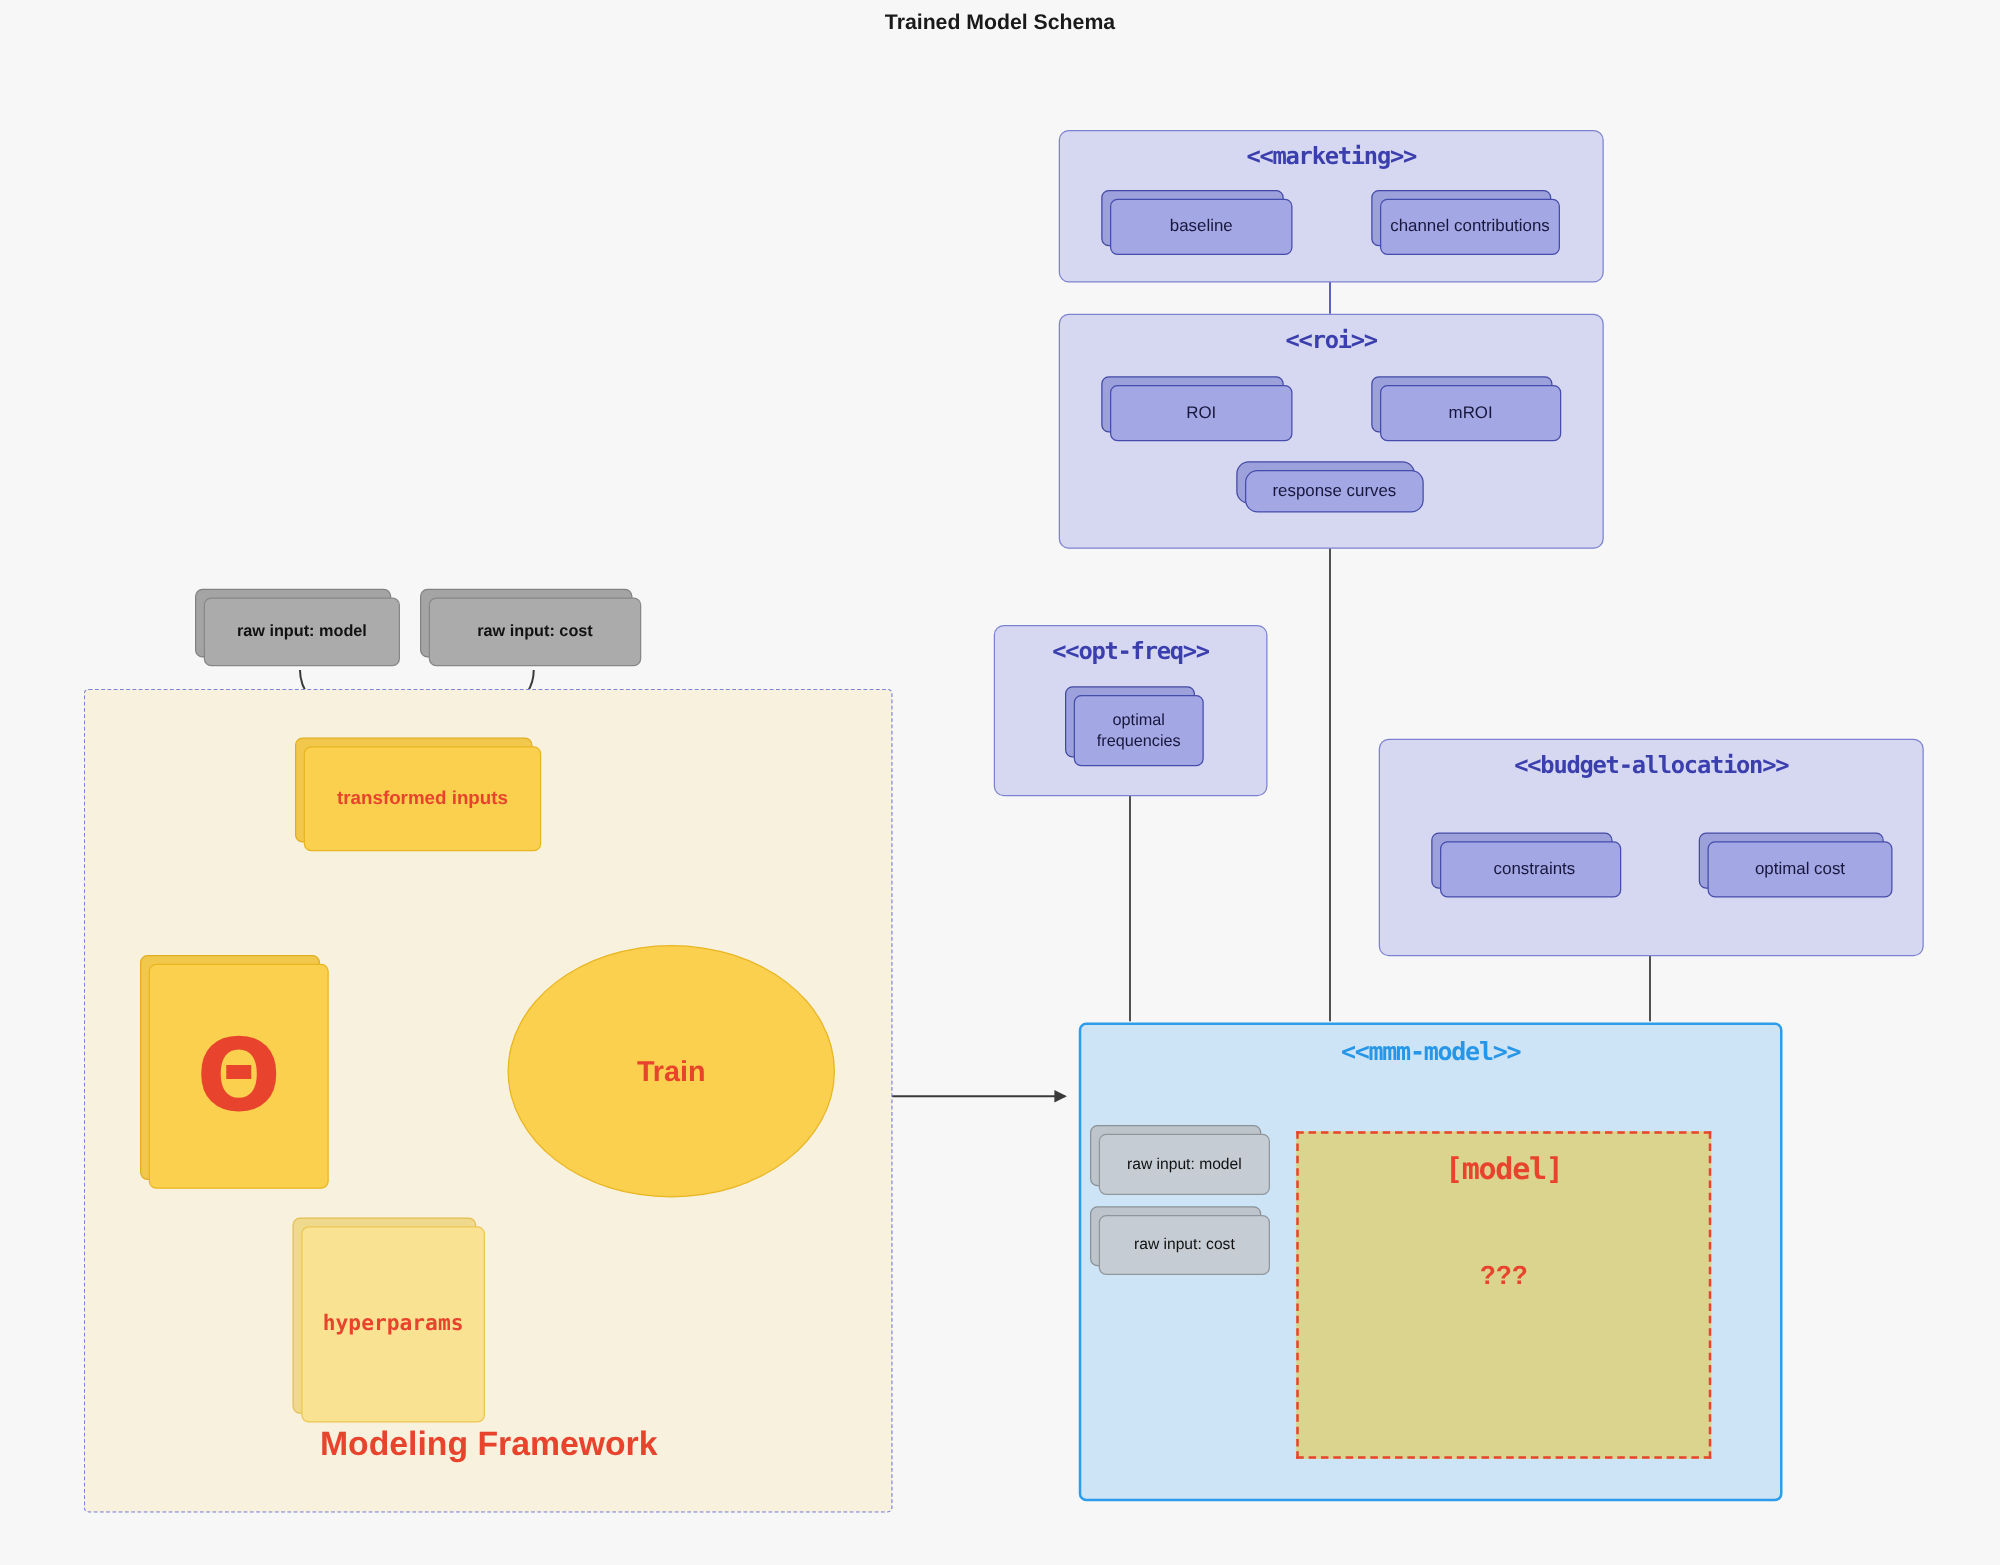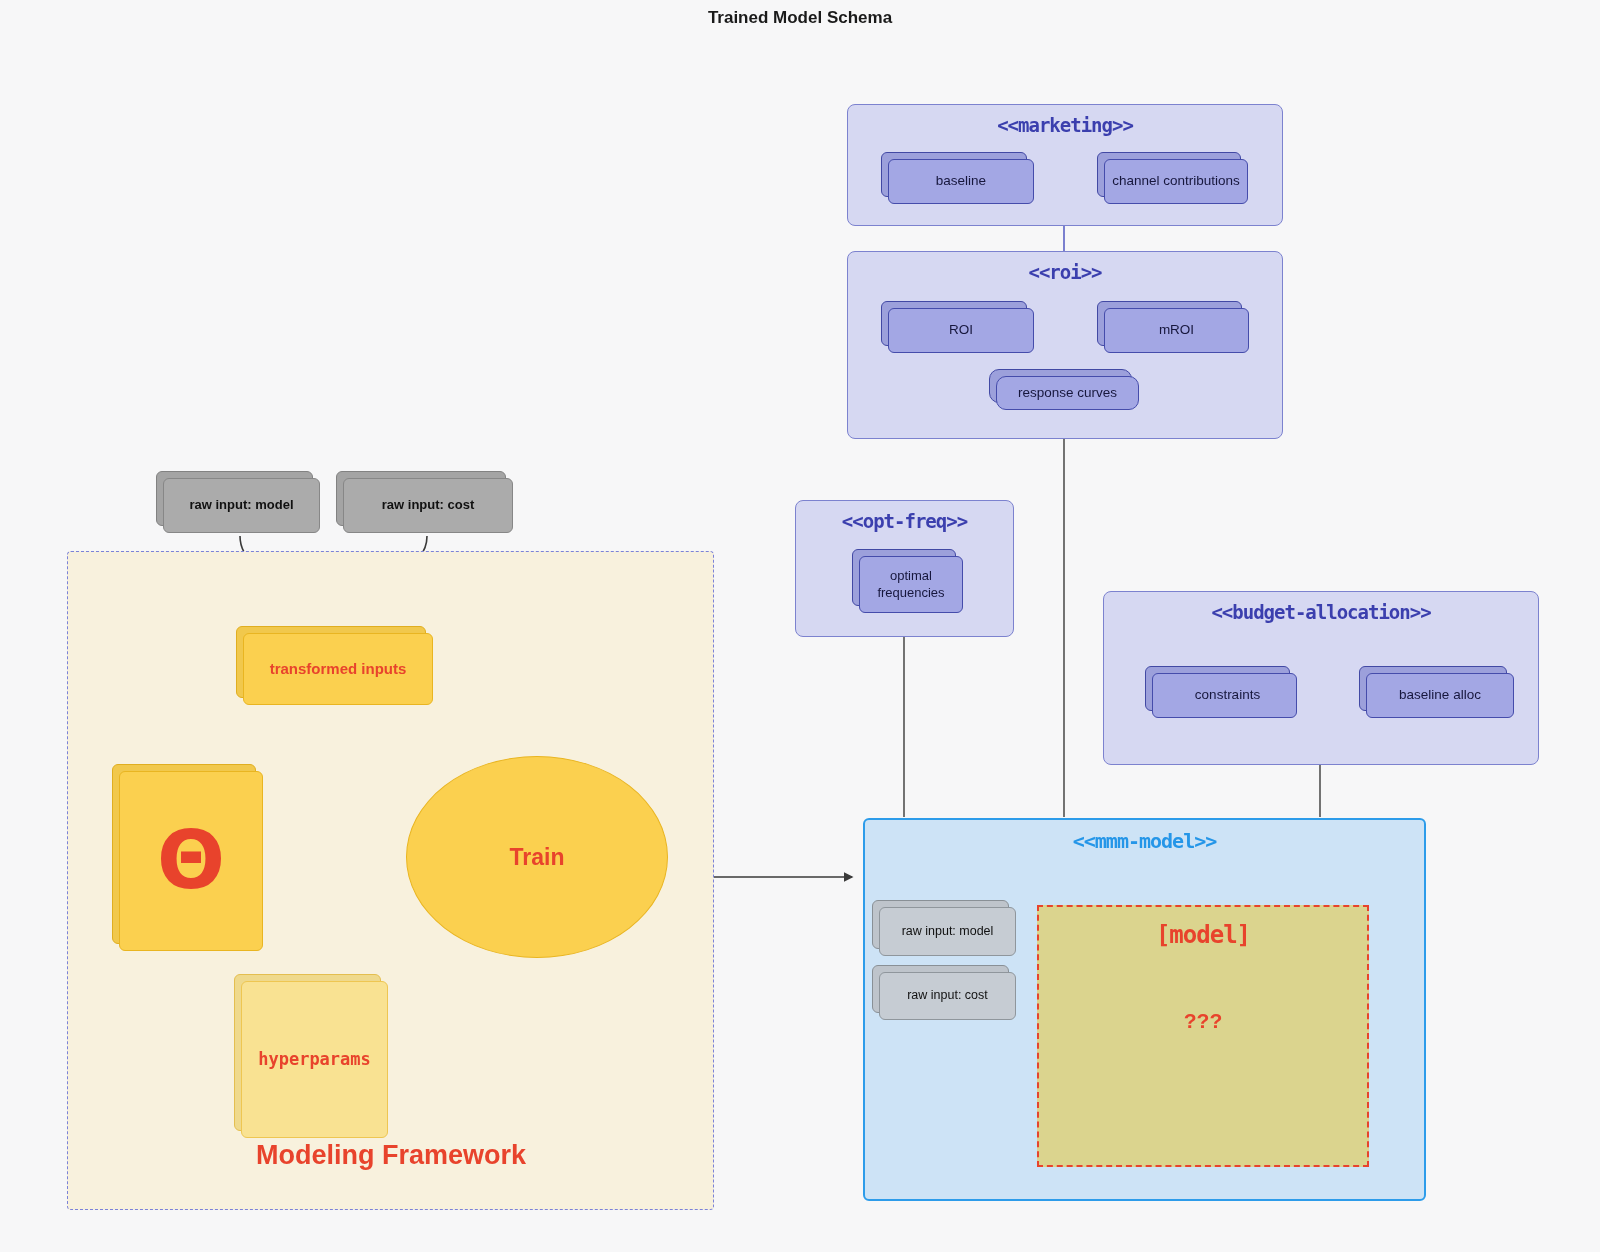--- a/index.html
+++ b/index.html
@@ -114,21 +114,21 @@
 
     <line x1="1037" y1="163" x2="1099" y2="163" stroke="#454cab" stroke-width="1.2" marker-start="url(#arr-purple)" marker-end="url(#arr-purple)"></line>
     <line x1="1037" y1="329" x2="1099" y2="329" stroke="#454cab" stroke-width="1.2" marker-start="url(#arr-purple)" marker-end="url(#arr-purple)"></line>
     <line x1="1300" y1="695" x2="1361" y2="695" stroke="#454cab" stroke-width="1.2" marker-start="url(#arr-purple)" marker-end="url(#arr-purple)"></line>
   </svg>
 
   <div class="node gray-node stack" style="left:163px; top:478px; width:157px; height:55px;">raw input: model</div>
   <div class="node gray-node stack" style="left:343px; top:478px; width:170px; height:55px;">raw input: cost</div>
 
   <div class="framework" style="left:67px; top:551px; width:645px; height:657px;">
-    <div class="node yellow-node stack red-bold-sm" style="left:175px; top:45px; width:190px; height:72px;margin-top:36px;">transformed inputs</div>
+    <div class="node yellow-node stack red-bold-sm" style="left:175px; top:45px; width:190px; height:84px;">transformed inputs</div>
     <div class="node yellow-node stack theta-glyph" style="left:51px; top:219px; width:144px; height:180px;">Θ</div>
     <div class="train-ellipse" style="left:338px; top:204px; width:260px; height:200px;">Train</div>
     <div class="node yellow-light-node stack mono-red" style="left:173px; top:429px; width:147px; height:157px;">hyperparams</div>
     <div class="framework-label" style="left:73px; top:588px; width:500px;">Modeling Framework</div>
   </div>
 
   <div class="ctr" style="left:847px; top:76px; width:434px; height:120px;margin-top:28px;">
     <div class="ctr-title">&lt;&lt;marketing&gt;&gt;</div>
     <div class="node purple-node stack" style="left:40px; top:54px; width:146px; height:45px;">baseline</div>
     <div class="node purple-node stack" style="left:256px; top:54px; width:144px; height:45px;">channel contributions</div>
@@ -142,21 +142,21 @@
   </div>
 
   <div class="ctr" style="left:795px; top:468px; width:217px; height:135px;margin-top:32px;">
     <div class="ctr-title">&lt;&lt;opt-freq&gt;&gt;</div>
     <div class="node purple-node stack" style="left:63px; top:55px; width:104px; height:57px; font-size:13px;">optimal frequencies</div>
   </div>
 
   <div class="ctr" style="left:1103px; top:591px; width:434px; height:172px;">
     <div class="ctr-title">&lt;&lt;budget-allocation&gt;&gt;</div>
     <div class="node purple-node stack" style="left:48px; top:81px; width:145px; height:45px;padding-left:12px;">constraints</div>
-    <div class="node purple-node stack" style="left:262px; top:81px; width:148px; height:45px;">baseline alloc</div>
+    <div class="node purple-node stack" style="left:262px; top:81px; width:148px; height:45px;">optimal cost</div>
   </div>
 
   <div class="ctr mmm" style="left:863px; top:818px; width:559px; height:379px;">
     <div class="ctr-title">&lt;&lt;mmm-model&gt;&gt;</div>
     <div class="node gray-node-light stack" style="left:14px; top:87px; width:137px; height:49px;">raw input: model</div>
     <div class="node gray-node-light stack" style="left:14px; top:152px; width:137px; height:48px;">raw input: cost</div>
     <div class="model-box" style="left:172px; top:85px; width:328px; height:258px;">
       <div class="model-box-label">[model]</div>
       <div class="model-box-question">???</div>
     </div>

